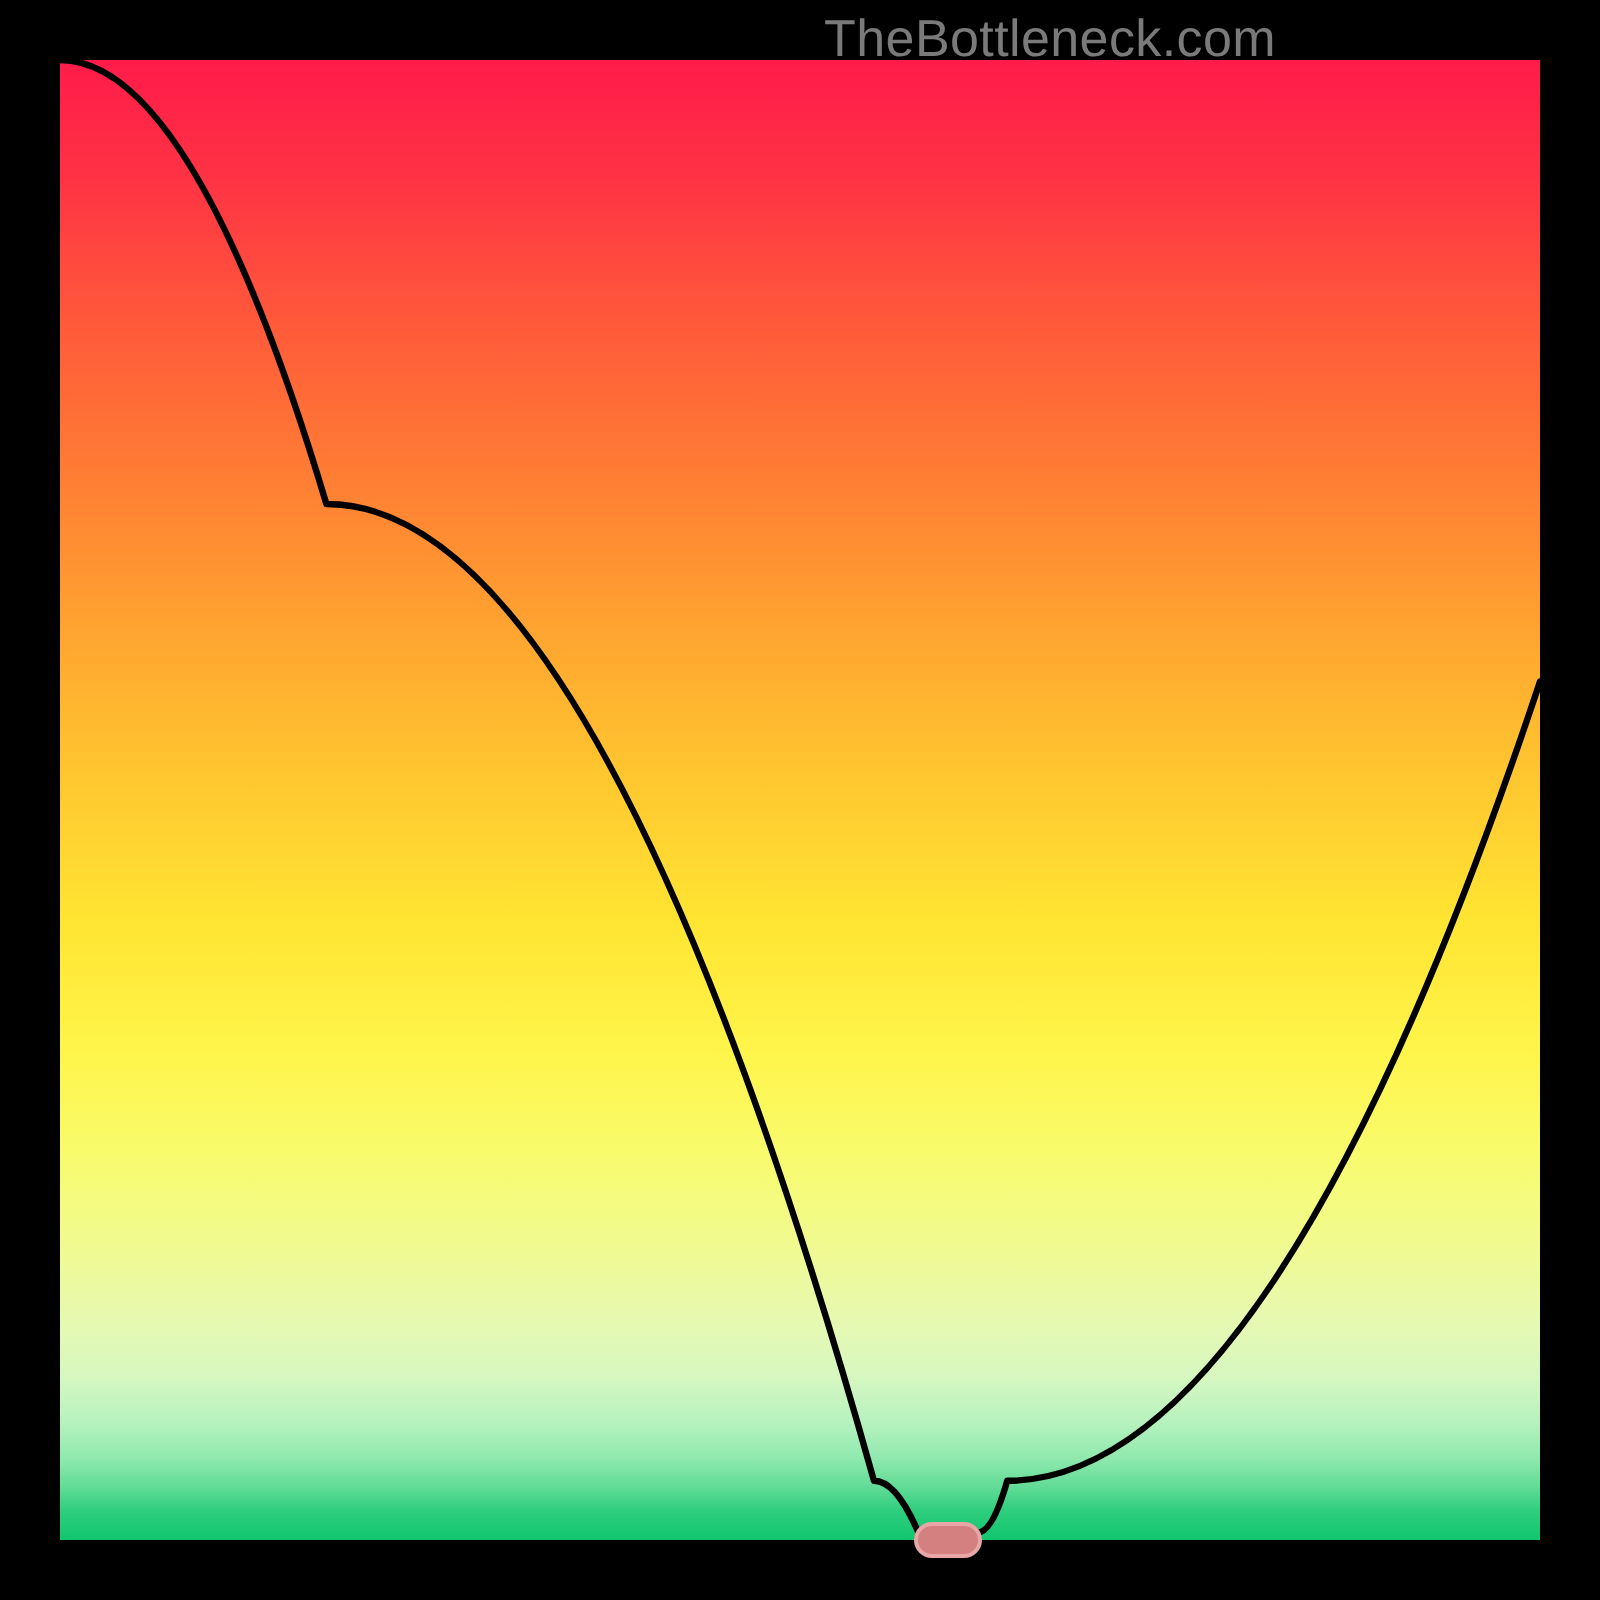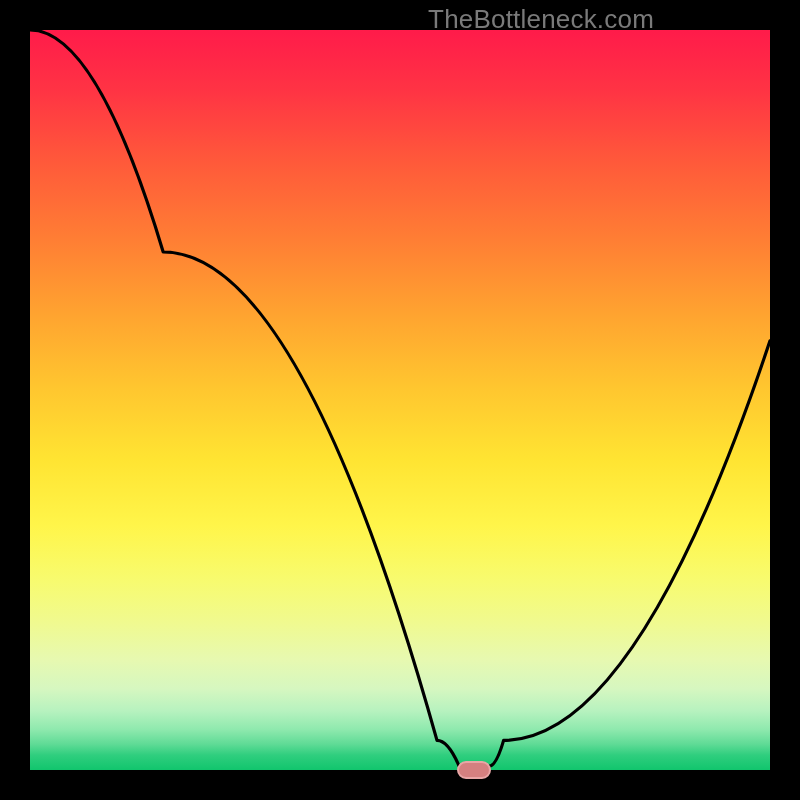--- a/index.html
+++ b/index.html
@@ -8,21 +8,20 @@
     width: 800px;
     height: 800px;
     background: #000;
     overflow: hidden;
   }
   .frame {
     position: relative;
     width: 648px;
     height: 800px;
     background: #000;
-    padding-left: 16px;
   }
   .watermark {
     position: absolute;
     top: 4px;
     right: 10px;
     color: #7a7a7a;
     font-family: Arial, Helvetica, sans-serif;
     font-size: 26px;
     letter-spacing: 0.2px;
     z-index: 10;

